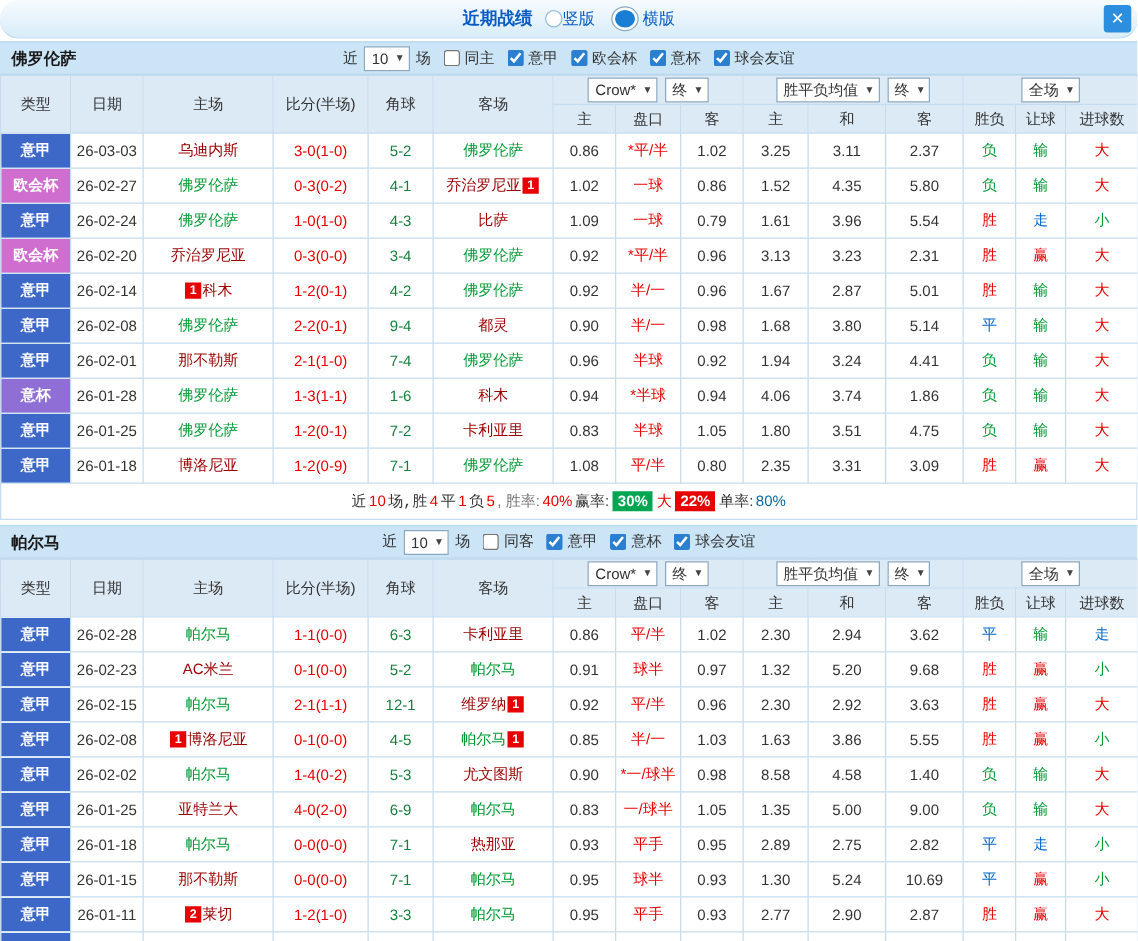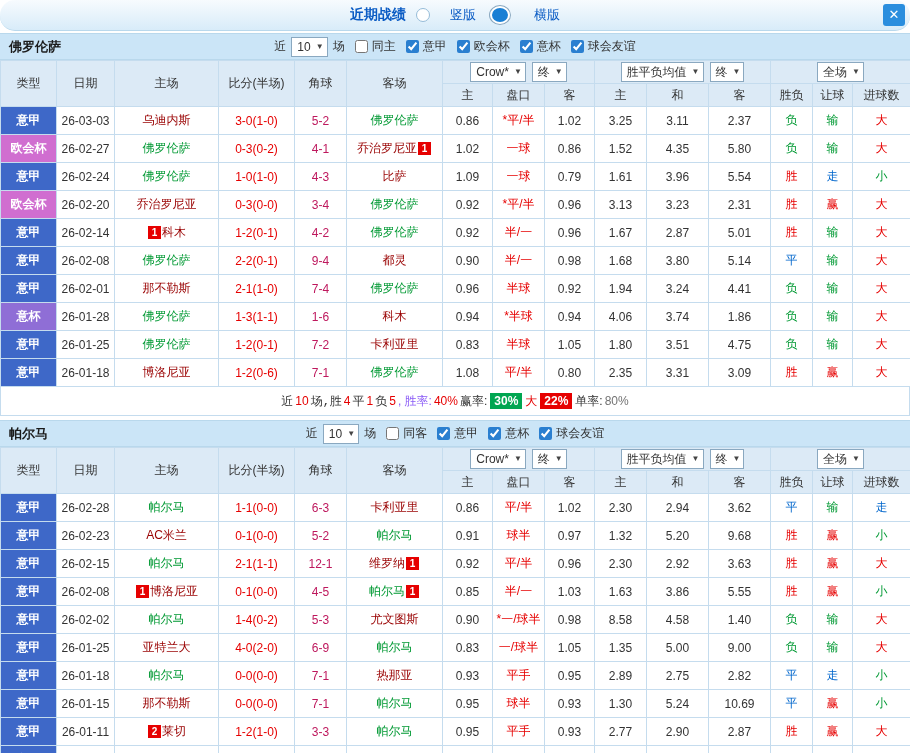--- a/index.html
+++ b/index.html
@@ -1,21 +1,21 @@
 <!DOCTYPE html>
 <html><head>
 <meta charset="utf-8">
 <style>
   html,body{margin:0;padding:0;}
   body{width:910px;background:#fff;font-family:"Liberation Sans","DejaVu Sans",sans-serif;font-size:12px;color:#333;}
 
   .titlebar{position:relative;height:30px;background:linear-gradient(180deg,#f7fbfe 0%,#d8ecf9 100%);
     border-bottom:1px solid #b9d8ec;display:flex;align-items:center;justify-content:center;gap:10px;border-radius:15px;}
   .title{color:#0a5bc4;font-weight:bold;font-size:14px;}
-  .radio{display:inline-flex;align-items:center;gap:20px;cursor:pointer;justify-content:center;}
+  .radio{display:inline-flex;align-items:center;gap:0;cursor:pointer;justify-content:center;}
   .rlbl{color:#0a5bc4;font-size:13px;}
   .rdot{width:12px;height:12px;border:1px solid #96bcd8;border-radius:50%;background:#fff;display:inline-block;position:relative;}
   .rdot.sel::after{content:"";position:absolute;left:2px;top:2px;right:2px;bottom:2px;background:#1a7fd4;border-radius:50%;}
   .close-btn{position:absolute;right:5px;top:4px;width:22px;height:22px;background:#2b8ede;color:#fff;
     text-align:center;line-height:22px;font-weight:bold;border-radius:3px;cursor:pointer;font-size:13px;}
 
   .section{margin-top:2px;}
   .section + .section{margin-top:4px;}
   .team-bar{position:relative;height:25px;background:#cbe5f7;border-top:1px solid #b9d8ec;border-bottom:1px solid #b9d8ec;
     display:flex;align-items:center;justify-content:center;}
@@ -30,21 +30,21 @@
 
   table.grid{border-collapse:collapse;table-layout:fixed;width:910px;}
   table.grid th,table.grid td{border:1px solid #c5dcee;text-align:center;height:27px;padding:0;
     overflow:hidden;white-space:nowrap;font-size:12px;vertical-align:middle;}
   table.grid thead th{background:#dceaf6;font-weight:normal;color:#333;height:22px;}
   td.lg{color:#fff;font-weight:bold;}
   td.date{color:#333;}
   td.team{color:#990000;}
   td.team.feat{color:#009933;}
   td.score{color:#e60000;}
-  td.corner{color:#be185d;}
+  td.corner{color:#15803d;}
   td.odds{color:#333;}
   td.hand{color:#e60000;}
   .card{display:inline-block;background:#e60000;color:#fff;font-size:10px;line-height:13px;min-width:13px;height:13px;
     font-weight:bold;vertical-align:middle;margin:0 1px;}
   .summary{height:28px;display:flex;align-items:center;justify-content:center;border:1px solid #c5dcee;border-top:none;}
   .seg{padding:0 1px;}
   .badge{padding:1px 4px;font-weight:bold;margin:0 2px;}
 </style>
 </head>
 <body>
@@ -293,21 +293,21 @@
             <td class="odds">3.51</td>
             <td class="odds">4.75</td>
             <td class="outcome" style="color: rgb(0, 153, 51);">负</td>
             <td class="outcome" style="color: rgb(0, 153, 51);">输</td>
             <td class="outcome" style="color: rgb(230, 0, 0);">大</td>
           </tr>
           <tr>
             <td class="lg" style="background: rgb(62, 104, 200);">意甲</td>
             <td class="date">26-01-18</td>
             <td class="team"><span class="tname">博洛尼亚</span></td>
-            <td class="score">1-2(0-6)</td>
+            <td class="score">1-2(0-9)</td>
             <td class="corner">7-1</td>
             <td class="team feat"><span class="tname">佛罗伦萨</span></td>
             <td class="odds">1.08</td>
             <td class="hand">平/半</td>
             <td class="odds">0.80</td>
             <td class="odds">2.35</td>
             <td class="odds">3.31</td>
             <td class="odds">3.09</td>
             <td class="outcome" style="color: rgb(230, 0, 0);">胜</td>
             <td class="outcome" style="color: rgb(230, 0, 0);">赢</td>
@@ -317,28 +317,28 @@
       </table>
       <div class="summary">
         <span class="seg" style="color: rgb(51, 51, 51);">近</span>
         <span class="seg" style="color: rgb(230, 0, 0);">10</span>
         <span class="seg" style="color: rgb(51, 51, 51); font-family: Liberation Mono, monospace;">场,胜</span>
         <span class="seg" style="color: rgb(230, 0, 0);">4</span>
         <span class="seg" style="color: rgb(51, 51, 51);">平</span>
         <span class="seg" style="color: rgb(230, 0, 0);">1</span>
         <span class="seg" style="color: rgb(51, 51, 51);">负</span>
         <span class="seg" style="color: rgb(230, 0, 0);">5</span>
-        <span class="seg" style="color: #8b5cf6;">, 胜率:</span>
+        <span class="seg" style="color: #737373;">, 胜率:</span>
         <span class="seg" style="color: rgb(230, 0, 0);">40%</span>
         <span class="seg" style="color: rgb(51, 51, 51);"> 赢率: </span>
         <span class="seg badge" style="color: rgb(255, 255, 255); background: rgb(0, 166, 81);">30%</span>
         <span class="seg" style="color: rgb(230, 0, 0);"> 大 </span>
         <span class="seg badge" style="color: rgb(255, 255, 255); background: rgb(230, 0, 0);">22%</span>
         <span class="seg" style="color: rgb(51, 51, 51);"> 单率:</span>
-        <span class="seg" style="color: #737373;">80%</span>
+        <span class="seg" style="color: #0369a1;">80%</span>
       </div>
     </div>
     <div class="section">
       <div class="team-bar">
         <span class="team-name">帕尔马</span>
         <div class="filters">
           <span class="lbl">近</span>
           <div class="sel">
             <span class="sel-txt">10</span>
             <span class="ar">▼</span>

